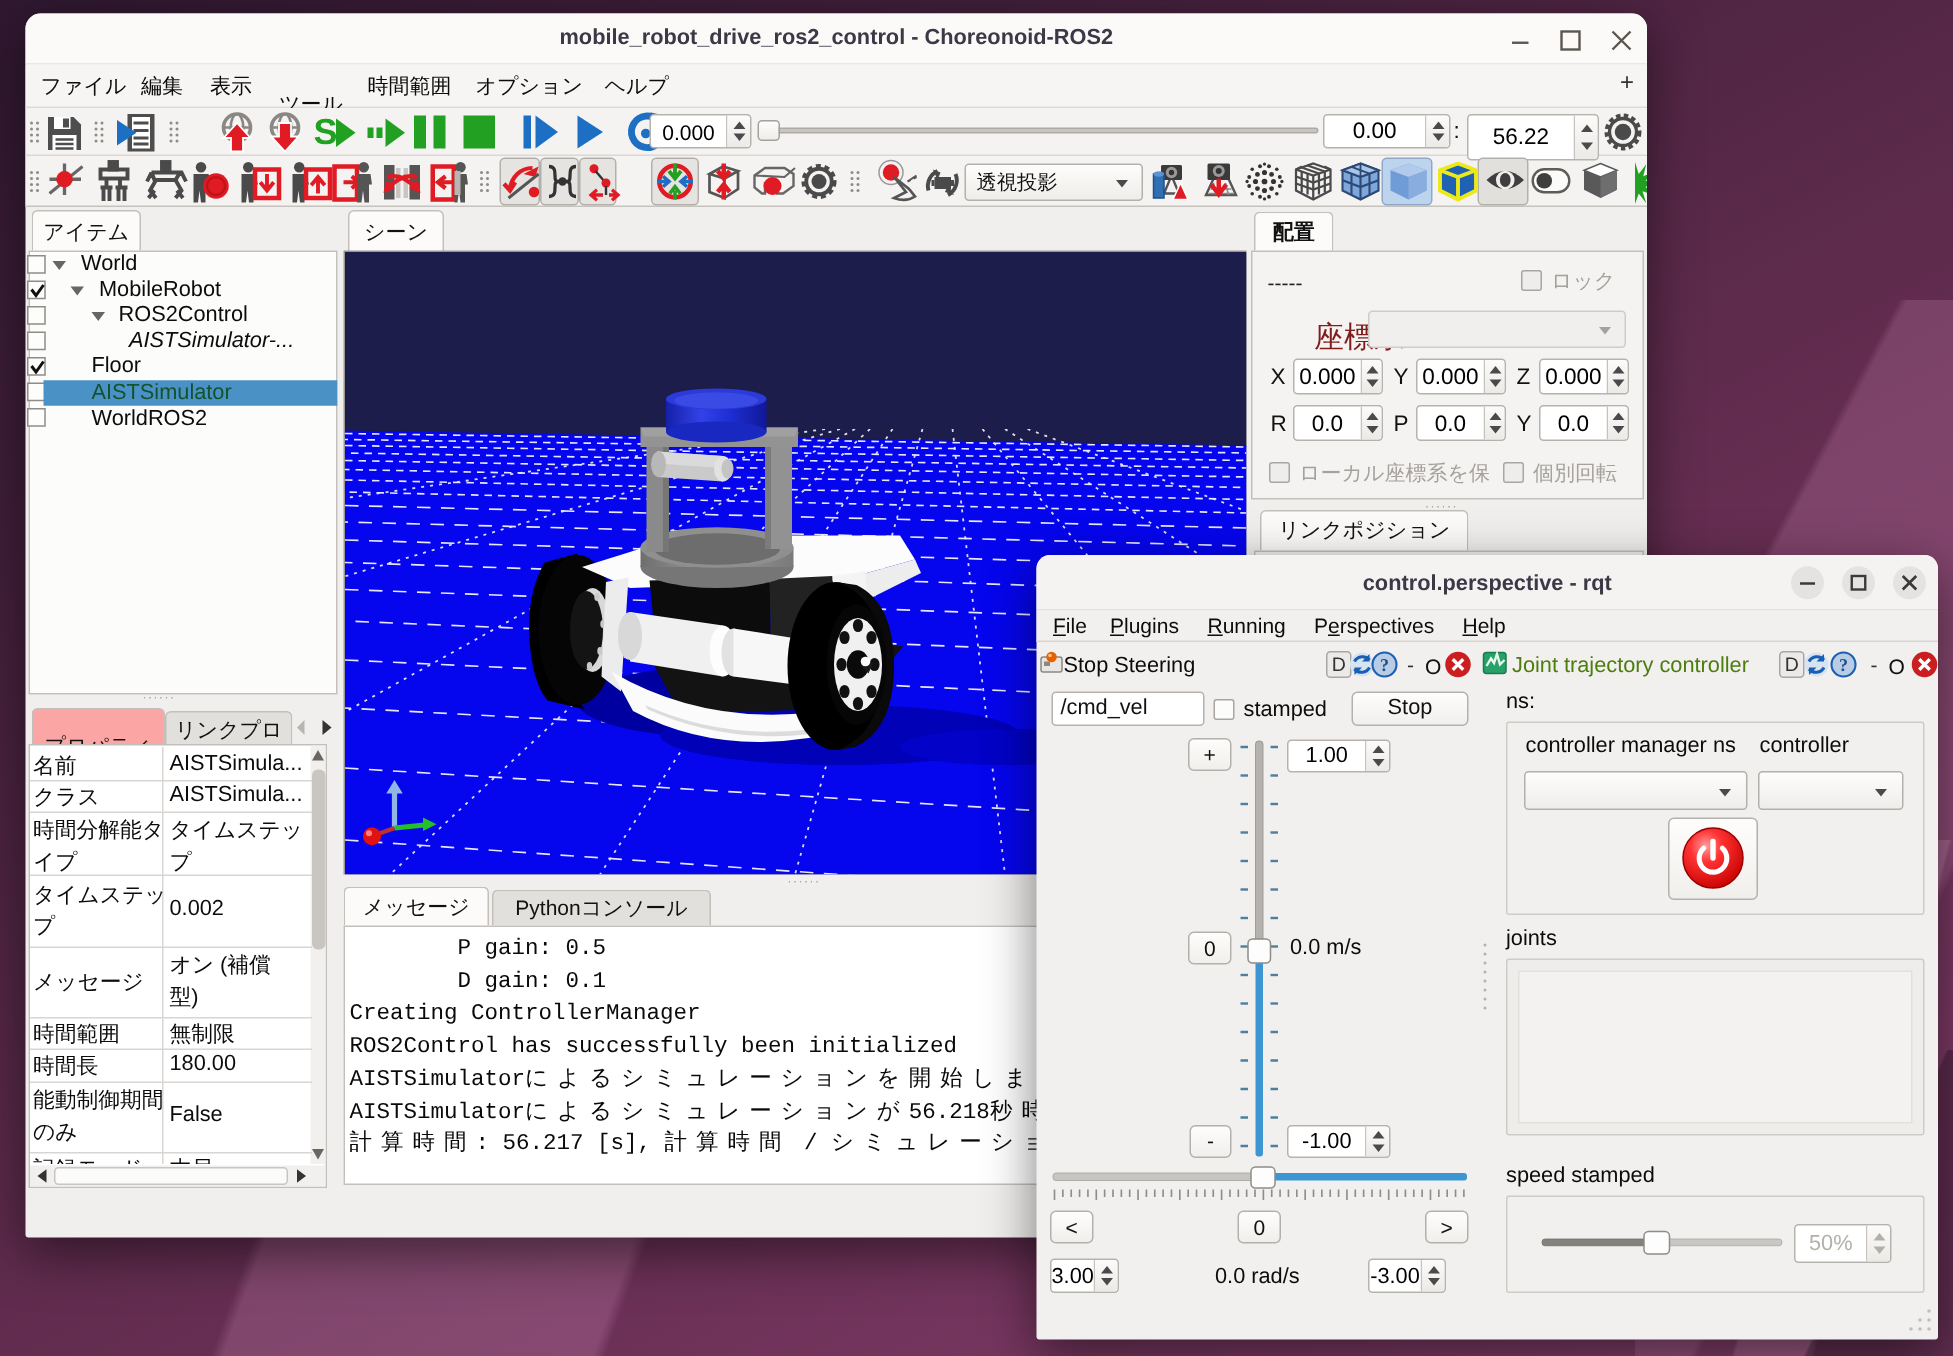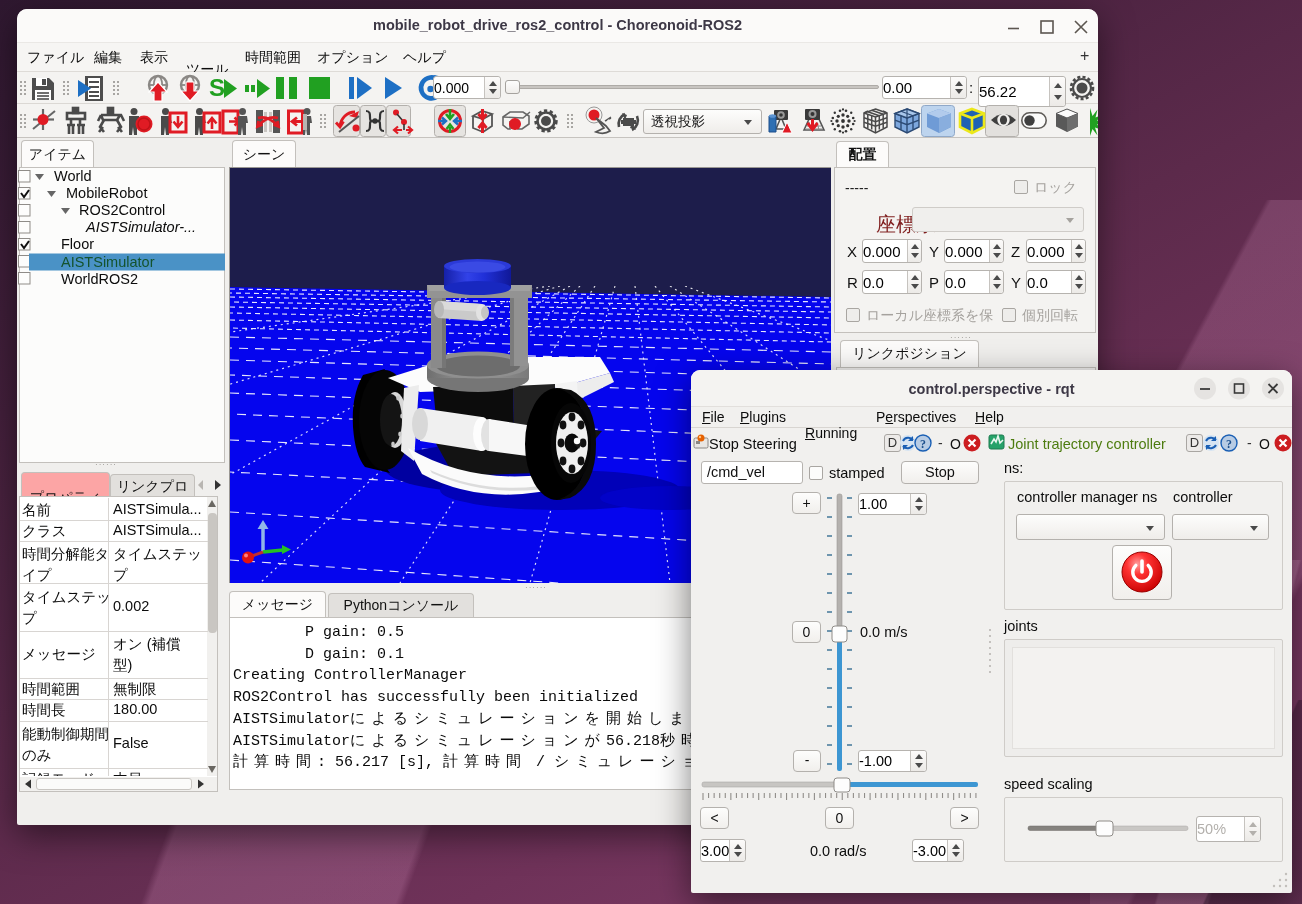--- a/index.html
+++ b/index.html
@@ -2,21 +2,21 @@
 <html><head>
 <meta charset="utf-8">
 <style>
 *{margin:0;padding:0;box-sizing:border-box}
 html,body{width:1302px;height:904px;overflow:hidden;font-family:"Liberation Sans",sans-serif;position:relative}
 .abs{position:absolute}
 .tab{position:absolute;background:#f5f4f2;border:1px solid #c3c0bc;border-bottom:none;border-radius:4px 4px 0 0;text-align:center;color:#111}
 .tab.inactive{background:#e2e0dd}
 .panel{position:absolute;background:#fff;border:1px solid #c3c0bc}
 .spin{position:absolute;background:#fff;border:1px solid #b6b3af;border-radius:3px;display:flex}
-.spin .v{flex:1;text-align:left;align-self:center}
+.spin .v{flex:1;text-align:center;align-self:center}
 .spin .ar{width:16px;border-left:1px solid #c6c3bf;background:linear-gradient(#fcfbfa,#eceae7);display:flex;flex-direction:column;align-items:center;justify-content:space-evenly;border-radius:0 3px 3px 0}
 .uar{width:0;height:0;border-left:4px solid transparent;border-right:4px solid transparent;border-bottom:5px solid #4a4a4a}
 .dar{width:0;height:0;border-left:4px solid transparent;border-right:4px solid transparent;border-top:5px solid #4a4a4a}
 .btn{position:absolute;background:linear-gradient(#fdfdfc,#f1efec);border:1px solid #b4b1ad;border-radius:4px;text-align:center;color:#111}
 .ckb{position:absolute;width:14px;height:14px;background:#fcfcfb;border:1px solid #a9a6a2;border-radius:2px}
 .dots-h{position:absolute;color:#9a9793;font-size:8px;letter-spacing:1px}
 </style>
 </head>
 <body>
 <div id="desktop" class="abs" style="left:0;top:0;width:1302px;height:904px;background:linear-gradient(152deg,#2f1830 0%,#44203c 26%,#5c2a4b 50%,#6f3259 72%,#7e3b66 90%,#84416c 100%)">
@@ -801,21 +801,21 @@
  <circle cx="11" cy="11.5" r="11" fill="#e5e3e1"></circle>
     <circle cx="45" cy="11.5" r="11" fill="#e5e3e1"></circle>
     <circle cx="79" cy="11.5" r="11" fill="#e5e3e1"></circle>
  <line x1="6" y1="12" x2="16" y2="12" stroke="#3a3a3a" stroke-width="1.8"></line>
  <rect x="40.5" y="7" width="9" height="9" fill="none" stroke="#3a3a3a" stroke-width="1.6"></rect>
  <path d="M74.5 7 L83.5 16 M83.5 7 L74.5 16" stroke="#3a3a3a" stroke-width="1.8"></path>
 </svg>
 <div class="abs" style="left:691px;top:407px;width:601px;height:21px;background:#f1f0ee;border-bottom:1px solid #d8d5d1;font-size:14px;color:#0c0c0c">
  <span class="abs" style="left:11px;top:2px"><u>F</u>ile</span>
  <span class="abs" style="left:49px;top:2px"><u>P</u>lugins</span>
- <span class="abs" style="left:114px;top:18px"><u>R</u>unning</span>
+ <span class="abs" style="left:114px;top:2px"><u>R</u>unning</span>
  <span class="abs" style="left:185px;top:2px">P<u>e</u>rspectives</span>
  <span class="abs" style="left:284px;top:2px"><u>H</u>elp</span>
 </div>
 
 <svg class="abs" style="left:693px;top:433px" width="18" height="18">
     <rect x="1" y="5" width="14" height="10" rx="1.5" fill="#e8e6e3" stroke="#8a8784"></rect>
     <circle cx="8" cy="5" r="3.5" fill="#e66100"></circle>
     <circle cx="7" cy="4" r="1.2" fill="#ffc380"></circle>
     <rect x="3" y="8" width="4" height="3" fill="#8a8784"></rect>
   </svg>
@@ -1016,21 +1016,21 @@
         <stop offset="100%" stop-color="#c80000"></stop>
       </radialGradient>
     </defs>
  <circle cx="24" cy="24" r="20" fill="url(#pwr)" stroke="#900" stroke-width="1"></circle>
  <path d="M17.8 17.4 A9.2 9.2 0 1 0 30.2 17.4" fill="none" stroke="#fff" stroke-width="3.4" stroke-linecap="round"></path>
  <line x1="24" y1="13" x2="24" y2="24" stroke="#fff" stroke-width="3.6" stroke-linecap="round"></line>
 </svg>
 <span class="abs" style="left:1004px;top:618px;font-size:14.5px;color:#0c0c0c">joints</span>
 <div class="abs" style="left:1004px;top:639px;width:279px;height:118px;border:1px solid #cfccc8;background:#eeedeb;border-radius:2px"></div>
 <div class="abs" style="left:1012px;top:647px;width:263px;height:102px;background:#f3f2f0;border:1px solid #e2e0dd"></div>
-<span class="abs" style="left:1004px;top:776px;font-size:14.5px;color:#0c0c0c">speed scaling</span>
+<span class="abs" style="left:1004px;top:776px;font-size:14.5px;color:#0c0c0c">speed stamped</span>
 <div class="abs" style="left:1004px;top:797px;width:279px;height:65px;border:1px solid #cfccc8;border-radius:2px"></div>
 <svg class="abs" style="left:1024px;top:818px" width="170" height="22">
  <rect x="4" y="8" width="76" height="4.5" rx="2" fill="#85827e" stroke="#6e6b68" stroke-width=".5"></rect>
  <rect x="80" y="8" width="84" height="4.5" rx="2" fill="#c9c7c4" stroke="#aaa7a4" stroke-width=".5"></rect>
  <rect x="72" y="3" width="17" height="15" rx="3" fill="#fdfdfd" stroke="#8f8c88" stroke-width="1"></rect>
 </svg>
 <div class="spin" style="left:1196px;top:816px;width:65px;height:26px;font-size:14.5px;color:#b3b0ac">
     <div class="v">50%</div>
     <div class="ar">
       <div class="uar" style="border-bottom-color:#b3b0ac"></div>

